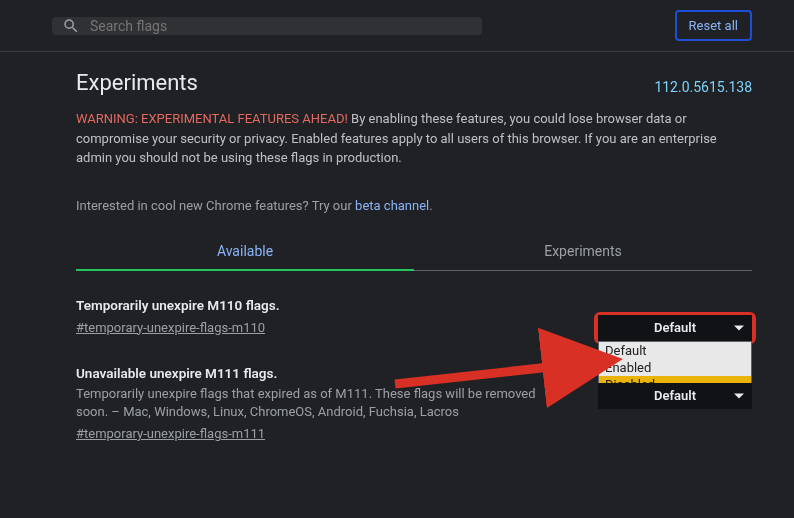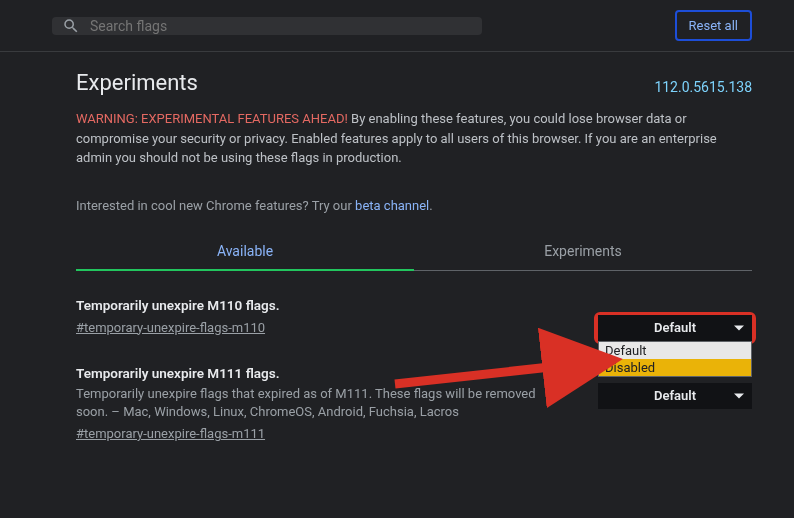--- a/index.html
+++ b/index.html
@@ -74,28 +74,29 @@
       <a class="flag-anchor">#temporary-unexpire-flags-m110</a>
     </div>
     <div class="select-col">
       <div class="red-ring"></div>
       <div class="select-box bold">
         <span>Default</span>
         <span class="chev"></span>
       </div>
       <div class="dd-list">
         <div class="dd-item">Default</div>
+        <div class="dd-item">Enabled</div>
         <div class="dd-item hl">Disabled</div>
       </div>
     </div>
   </div>
 
   <div class="flag-row">
     <div class="flag-text">
-      <div class="flag-title">Temporarily unexpire M111 flags.</div>
+      <div class="flag-title">Unavailable unexpire M111 flags.</div>
       <div class="flag-desc">Temporarily unexpire flags that expired as of M111. These flags will be removed soon. – Mac, Windows, Linux, ChromeOS, Android, Fuchsia, Lacros</div>
       <a class="flag-anchor">#temporary-unexpire-flags-m111</a>
     </div>
     <div class="select-col">
       <div class="select-box bold">
         <span>Default</span>
         <span class="chev"></span>
       </div>
     </div>
   </div>

